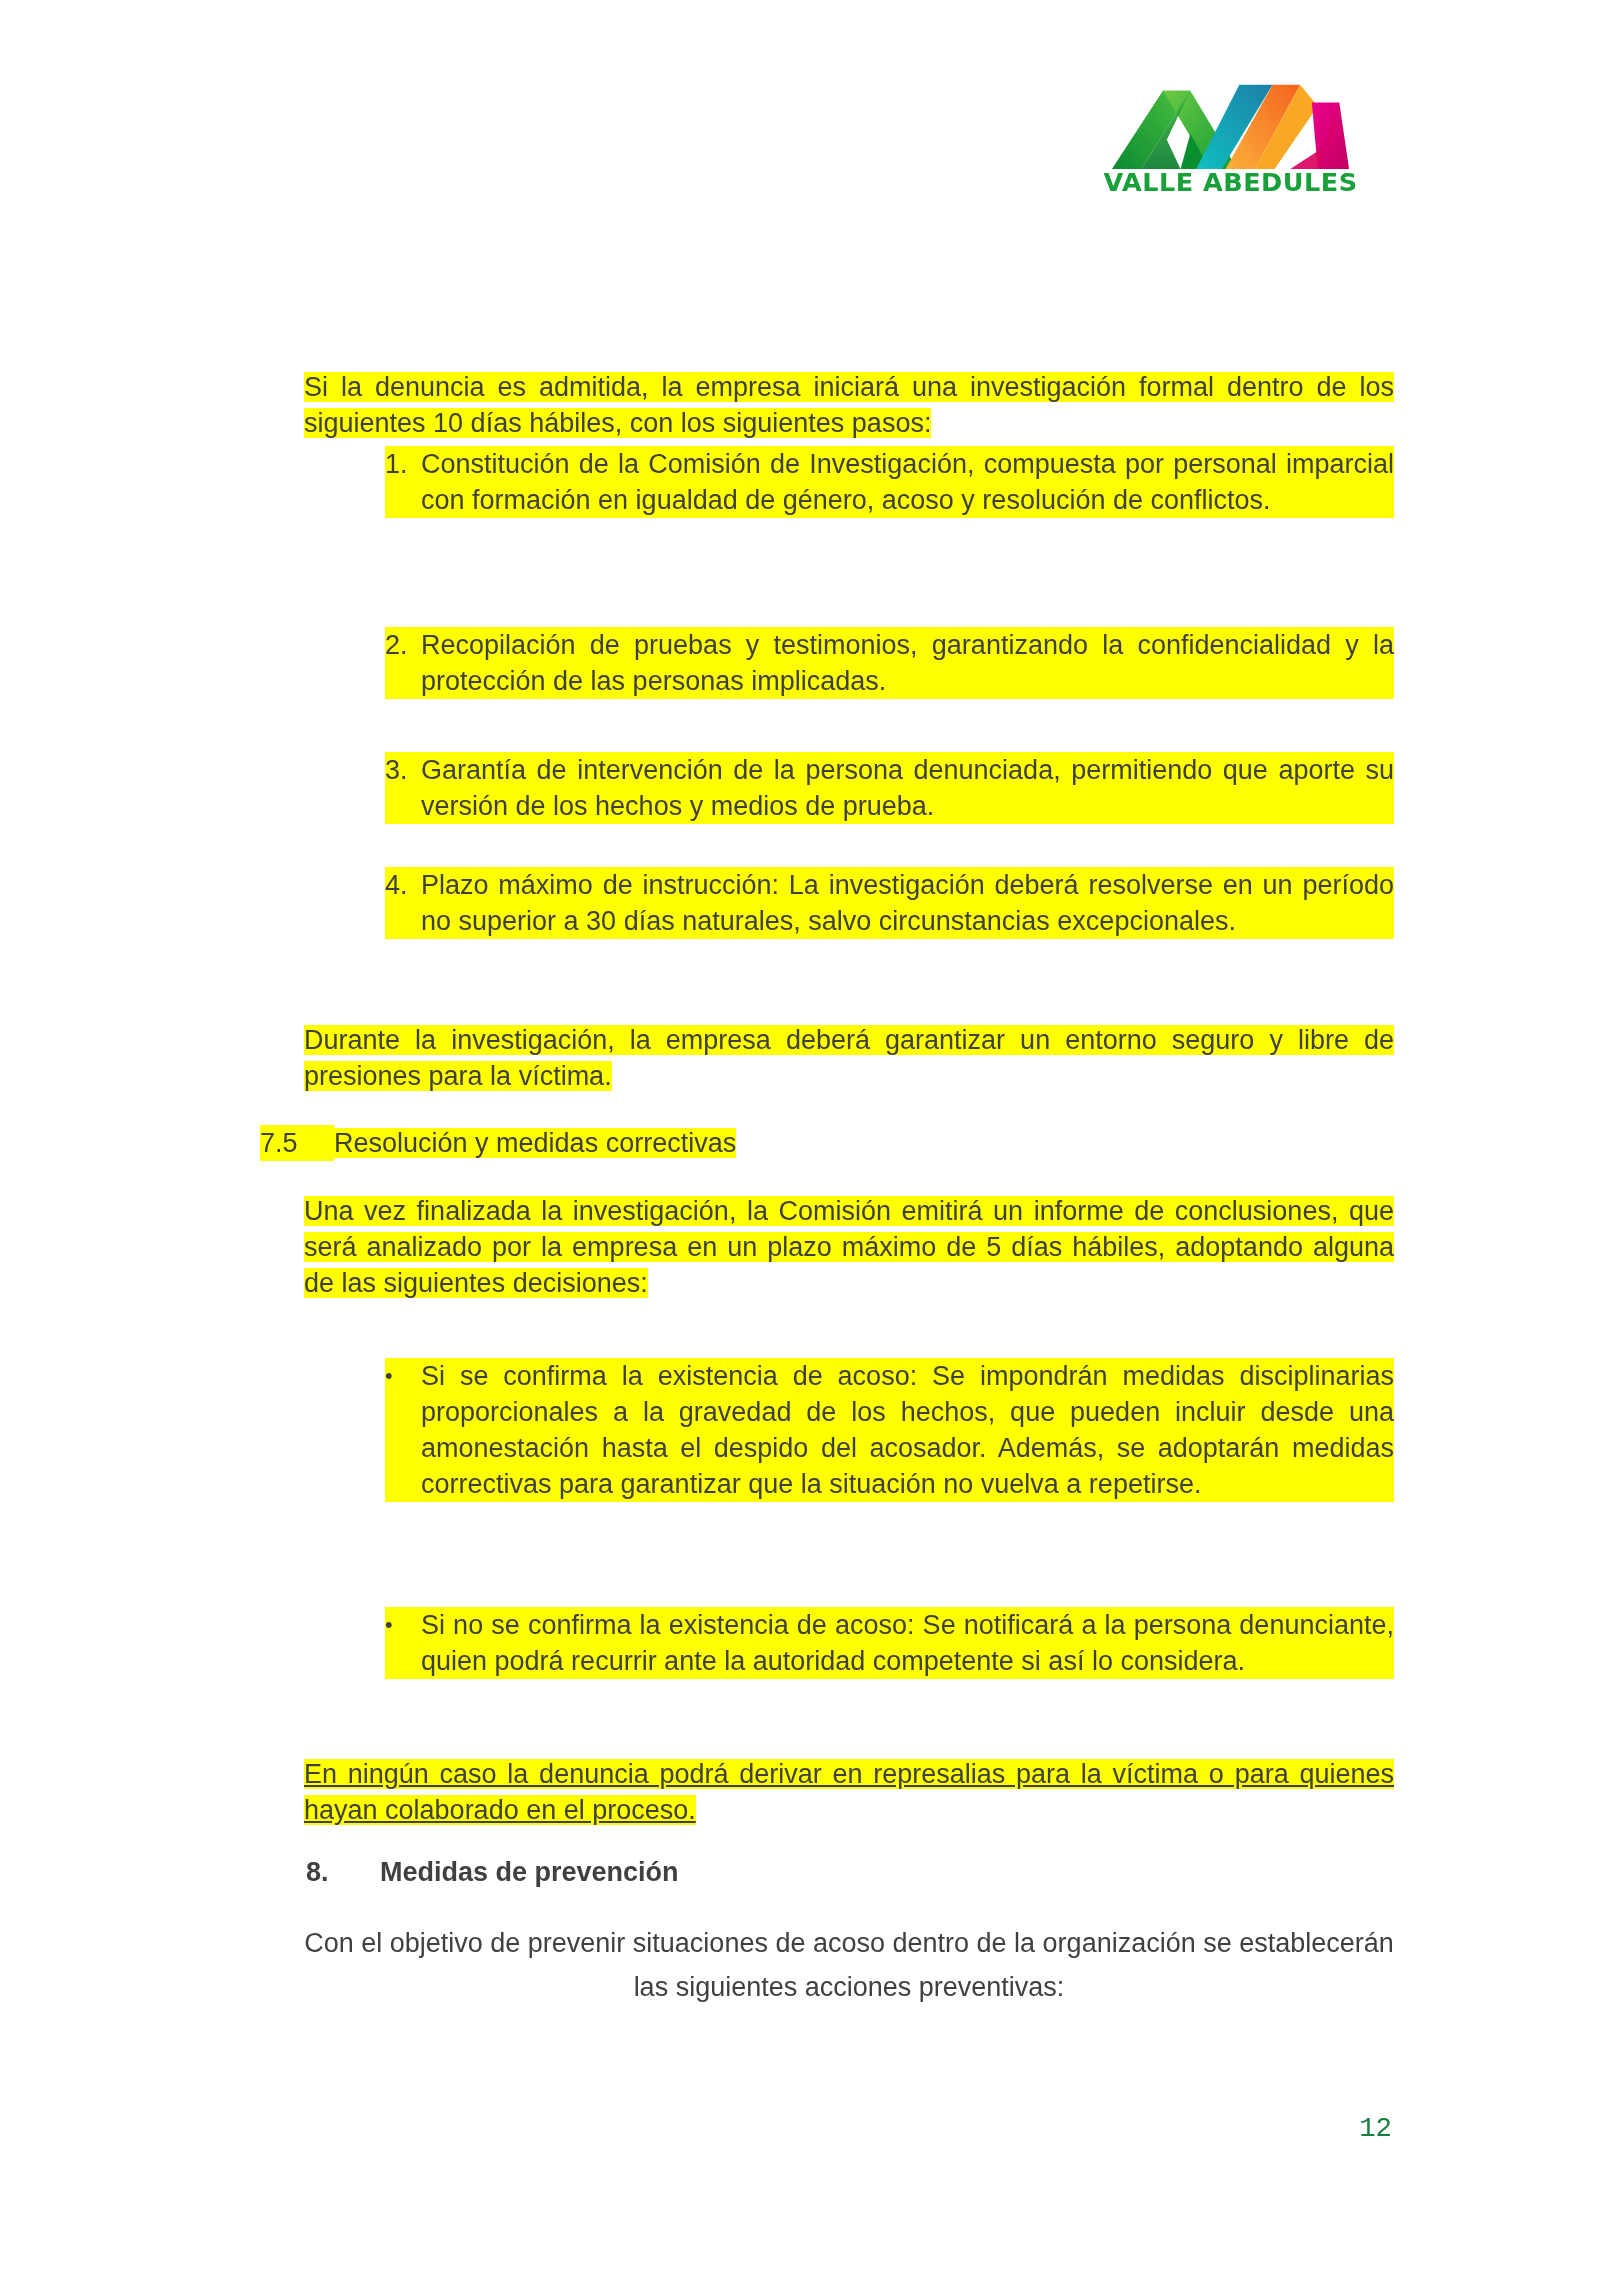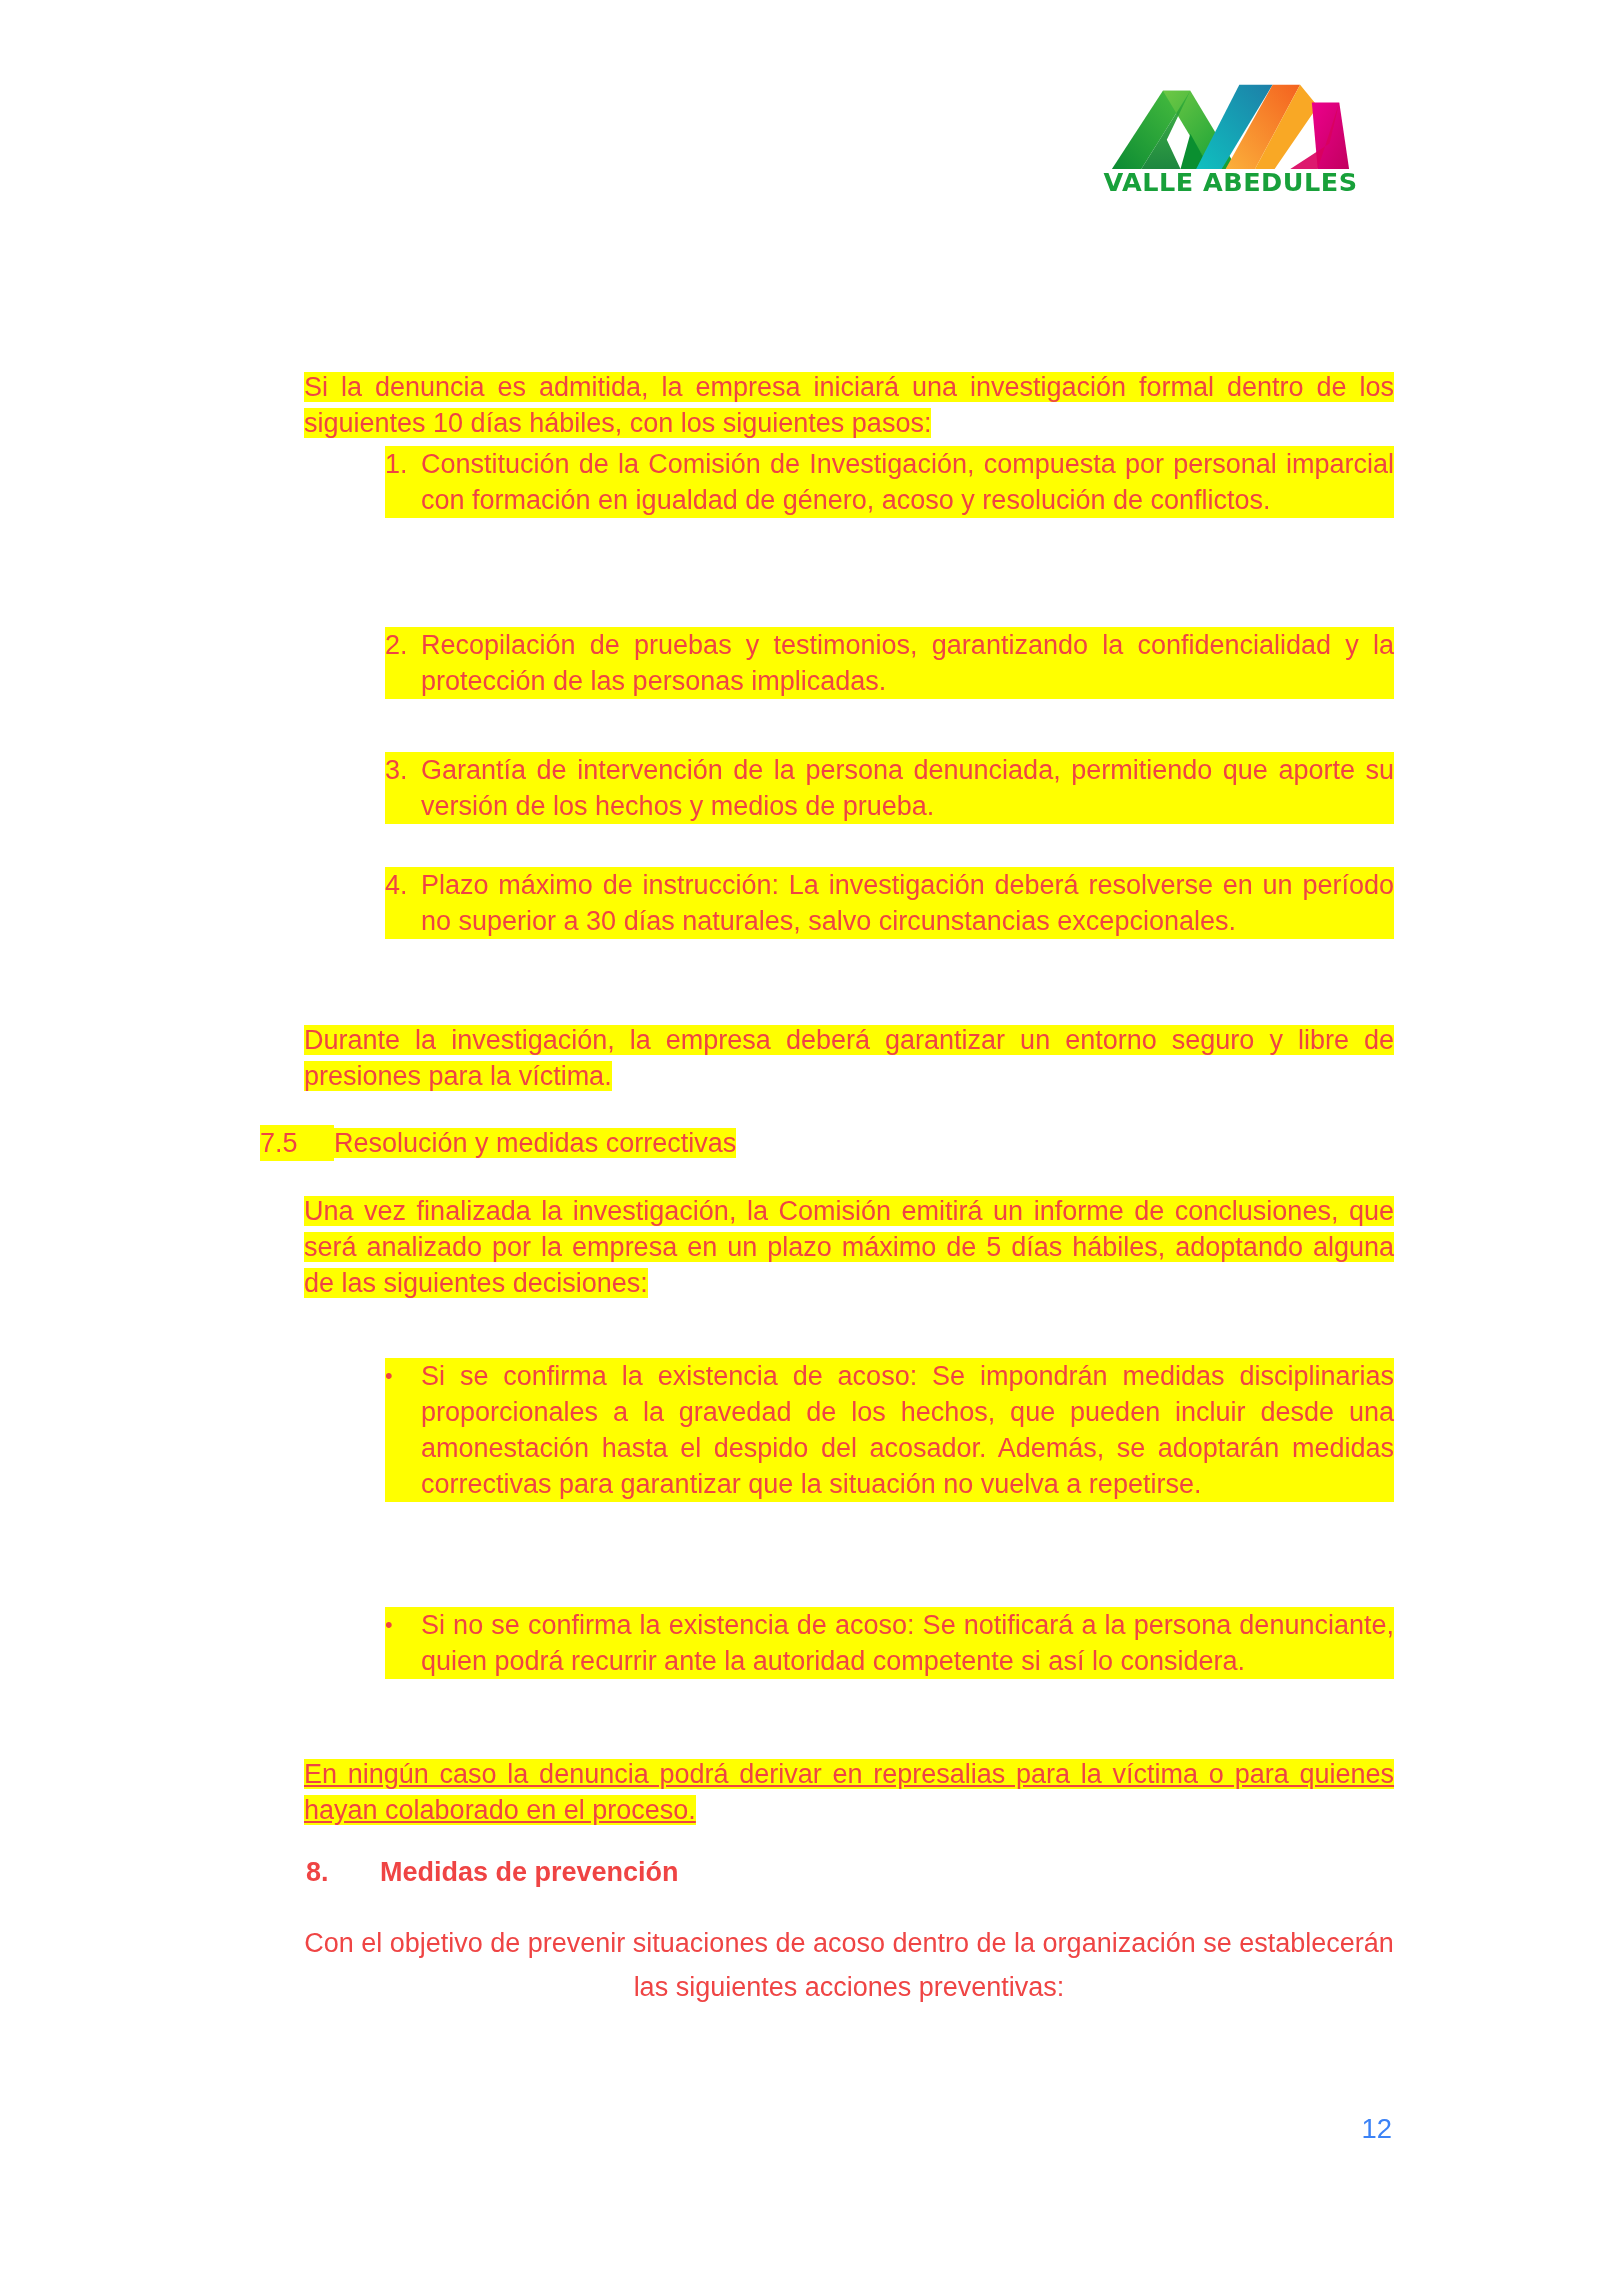--- a/index.html
+++ b/index.html
@@ -57,21 +57,21 @@
     position: absolute;
     left: 0;
     top: 0;
     width: 1620px;
   }
 
   .blk {
     position: absolute;
     font-size: 27px;
     line-height: 36px;
-    color: #ef4444;
+    color: #404040;
   }
 
   
   .para {
     left: 304px;
     width: 1090px;
     text-align: justify;
     text-justify: inter-word;
   }
   .para.last-para {
@@ -126,23 +126,23 @@
     font-weight: 700;
   }
 
   
   .page-number {
     position: absolute;
     top: 2113px;
     left: 0;
     width: 1392px;
     text-align: right;
-    font-family: Liberation Sans, sans-serif;
+    font-family: Liberation Mono, monospace;
     font-size: 27.4px;
-    color: #3b82f6;
+    color: #15803d;
   }
 </style>
 </head>
 <body>
 
 <div class="page">
 
   <div class="header">
     <div class="logo-mark">
       <svg viewBox="0 0 250 100" xmlns="http://www.w3.org/2000/svg" aria-hidden="true">

